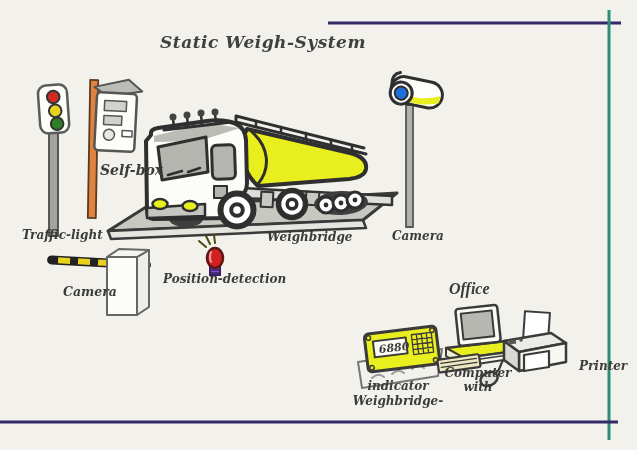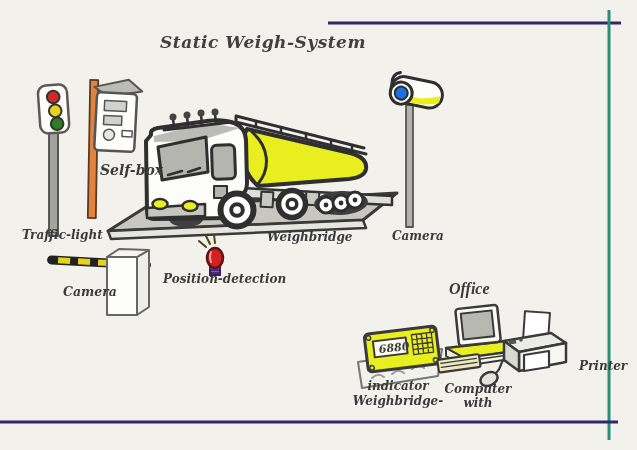--- a/index.html
+++ b/index.html
@@ -224,19 +224,19 @@
 
   <div class="lbl small" style="left:163px;top:272px;">Position-detection</div>
 
   <div class="lbl office-h" style="left:449px;top:280px;">Office</div>
 
   <div class="lbl small center" style="left:348px;top:379px;width:100px;line-height:1.25;">
     <div>indicator</div>
     <div>Weighbridge-</div>
   </div>
 
-  <div class="lbl small center" style="left:428px;top:366px;width:100px;line-height:1.2;margin-top:16px;">
+  <div class="lbl small center" style="left:428px;top:366px;width:100px;line-height:1.2;">
     <div>Computer with</div>
   </div>
 
   <div class="lbl small" style="left:555px;top:359px;margin-left:24px;">Printer</div>
 
 </div>
 
 </body></html>

